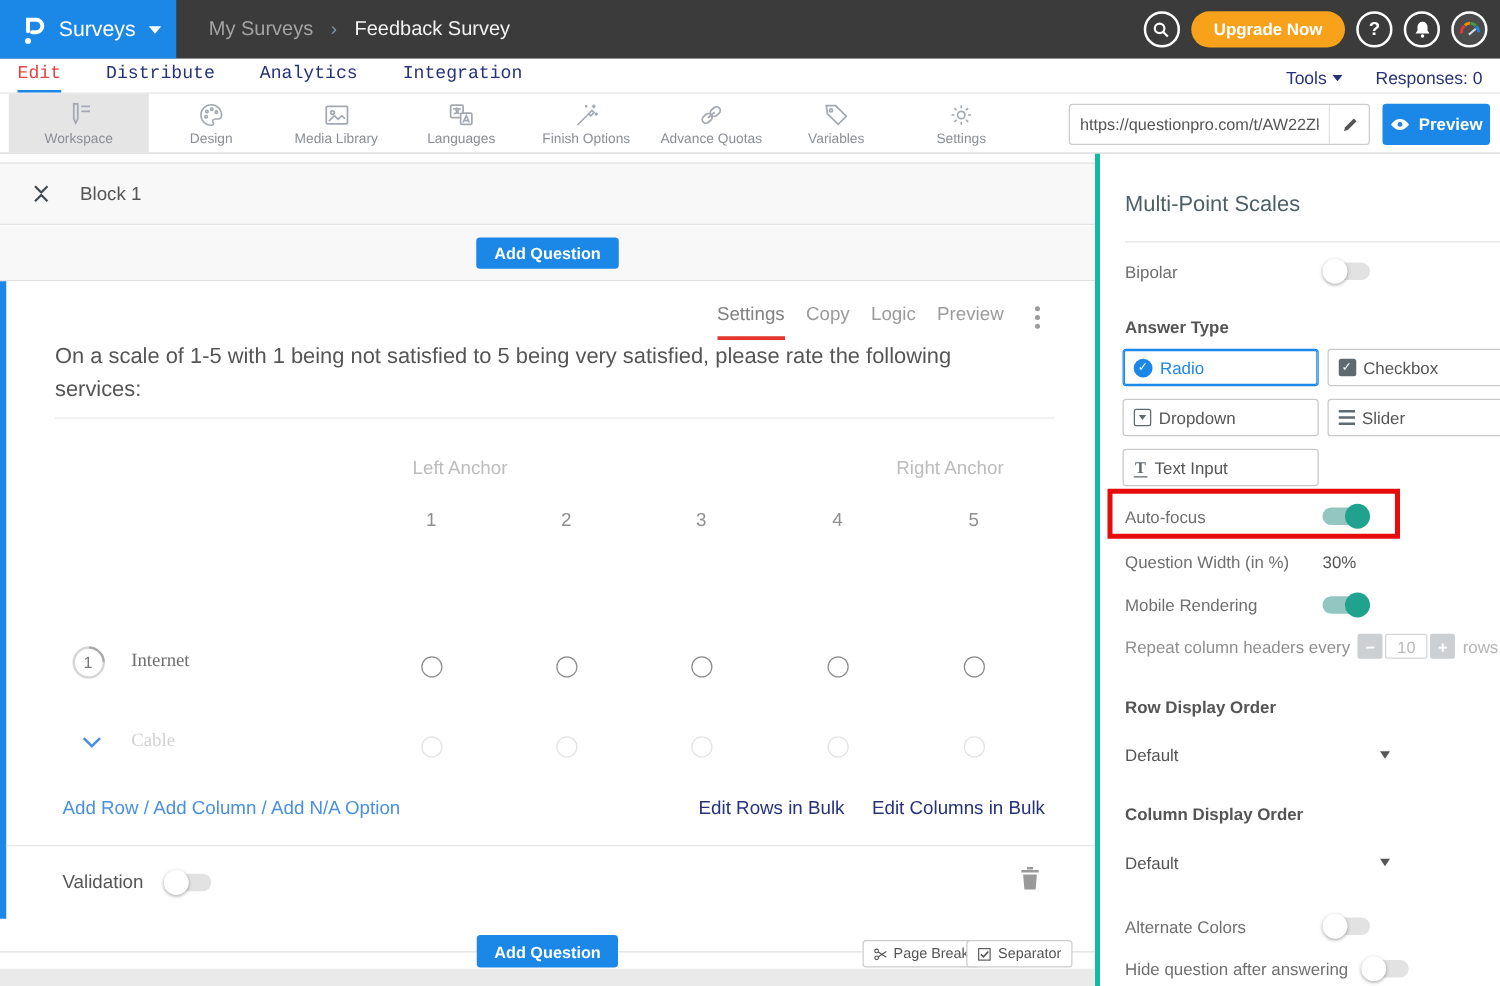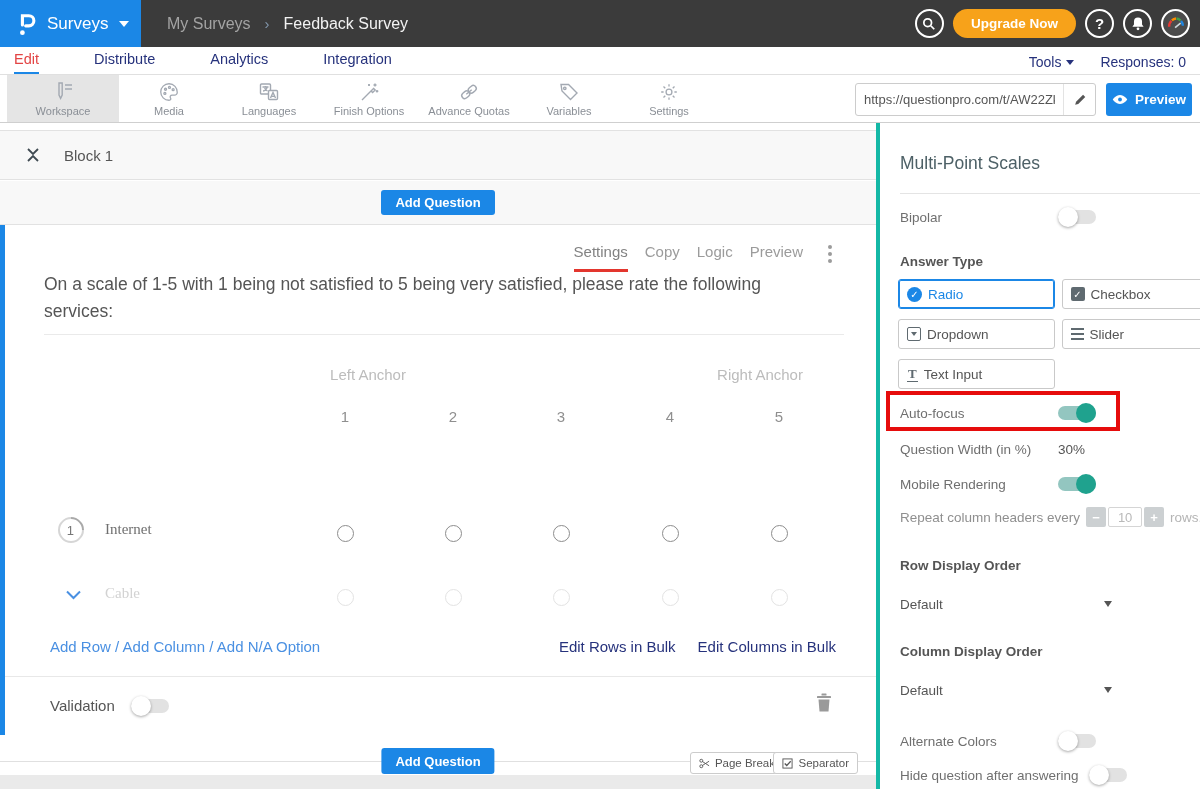--- a/index.html
+++ b/index.html
@@ -15,21 +15,21 @@
   .crumb-parent { color:#a3a3a3; cursor:pointer; }
   .crumb-sep { color:#8296ab; font-size:15px; }
   .crumb-current { color:#f2f2f2; }
   .top-actions { position:absolute; right:10px; top:0; height:47px; display:flex; align-items:center; gap:9px; }
   .circle-btn { width:29px; height:29px; border:2px solid #fff; border-radius:50%; display:flex; align-items:center; justify-content:center; color:#fff; cursor:pointer; background:transparent; font-weight:bold; font-size:15px; }
   .upgrade { background:#f7a21a; color:#fff; font-weight:bold; font-size:13.5px; border:none; border-radius:15px; height:29px; padding:0 18px; cursor:pointer; }
   .avatar { background:#4a4a4a; overflow:hidden; }
 
   
   .navrow { height:28px; background:#fff; border-bottom:1px solid #e0e0e0; display:flex; align-items:flex-end; padding:0 14px; position:relative; }
-  .nav-tabs { display:flex; gap:55px; }
+  .nav-tabs { display:flex; gap:36px;font-family:Liberation Mono, monospace; }
   .nav-tab { font-size:14.5px; color:#26327c; padding-bottom:5px; cursor:pointer; }
   .nav-tab.active { color:#e34444; border-bottom:2px solid #1b87e6; }
   .nav-right { position:absolute; right:14px; bottom:4px; display:flex; gap:26px; align-items:center; }
   .tools { font-size:14px; color:#26327c; cursor:pointer; display:flex; align-items:center; gap:5px; }
   .caret-down { width:0; height:0; border-left:4px solid transparent; border-right:4px solid transparent; border-top:5px solid #26327c; }
   .responses { font-size:14px; color:#26327c; }
 
   
   .toolbar { height:48px; background:#fff; border-bottom:1px solid #cfcfcf; display:flex; align-items:stretch; padding-left:7px; position:relative; }
   .tool { width:100px; display:flex; flex-direction:column; align-items:center; justify-content:center; gap:2px; cursor:pointer; }
@@ -189,21 +189,29 @@
     <span class="tool-label">Workspace</span>
   </div>
   <div class="tool">
     <svg width="24" height="22" viewBox="0 0 24 24">
       <path d="M12 3 a9 9 0 1 0 0 18 c2 0 2.4-1.4 1.6-2.6 -.9-1.3 0-2.9 1.7-2.9 H18 a3 3 0 0 0 3-3 A9 9 0 0 0 12 3z"></path>
       <circle cx="8.2" cy="9" r="1.1"></circle>
         <circle cx="12.5" cy="7" r="1.1"></circle>
         <circle cx="16.5" cy="9.5" r="1.1"></circle>
         <circle cx="7.5" cy="13.5" r="1.1"></circle>
     </svg>
-    <span class="tool-label">Media</span>
+    <span class="tool-label">Design</span>
+  </div>
+  <div class="tool">
+    <svg width="24" height="22" viewBox="0 0 24 22">
+      <rect x="4" y="4" width="17" height="14" rx="1"></rect>
+      <circle cx="9" cy="9" r="1.4"></circle>
+        <path d="M6 16 l4.5-4.5 3 3 3-3 2.5 2.5"></path>
+    </svg>
+    <span class="tool-label">Media Library</span>
   </div>
   <div class="tool">
     <svg width="24" height="22" viewBox="0 0 24 22">
       <rect x="3.5" y="3" width="10" height="10" rx="1"></rect>
         <path d="M5.5 6 h6 M8.5 5 v1.5 M6 10 c2 0 4-2 4-4 M10.5 10 C9 9.2 8 8 7.7 7"></path>
       <rect x="11.5" y="9.5" width="9" height="9" rx="1" fill="#fff"></rect>
       <path d="M13.5 17 l2.5-5.5 2.5 5.5 M14.3 15.4 h3.4"></path>
     </svg>
     <span class="tool-label">Languages</span>
   </div>

